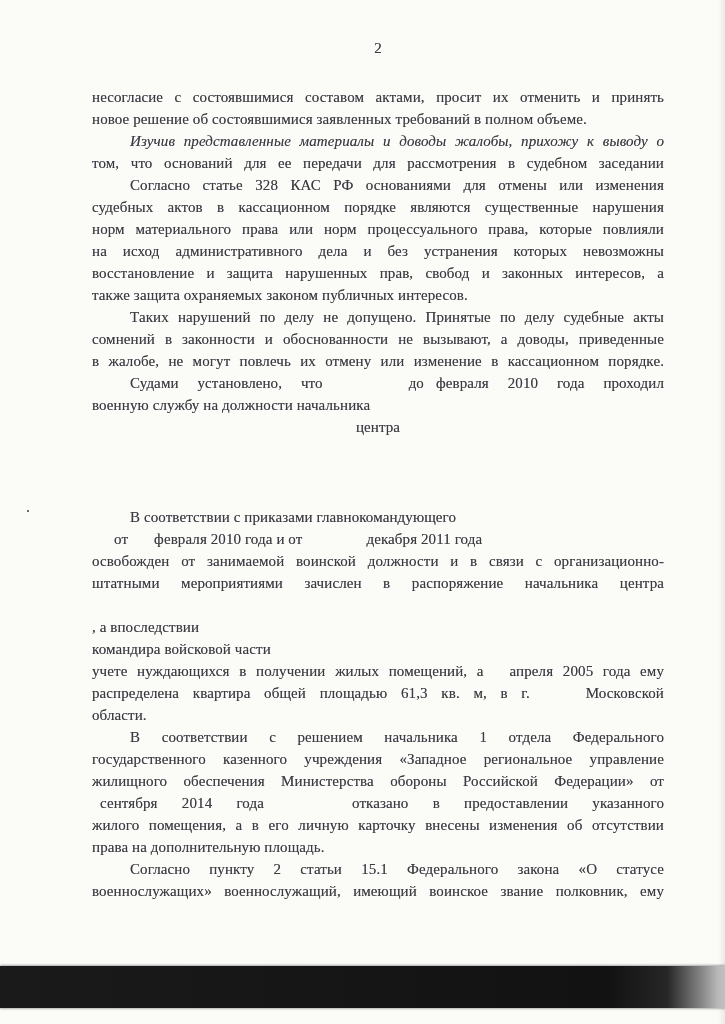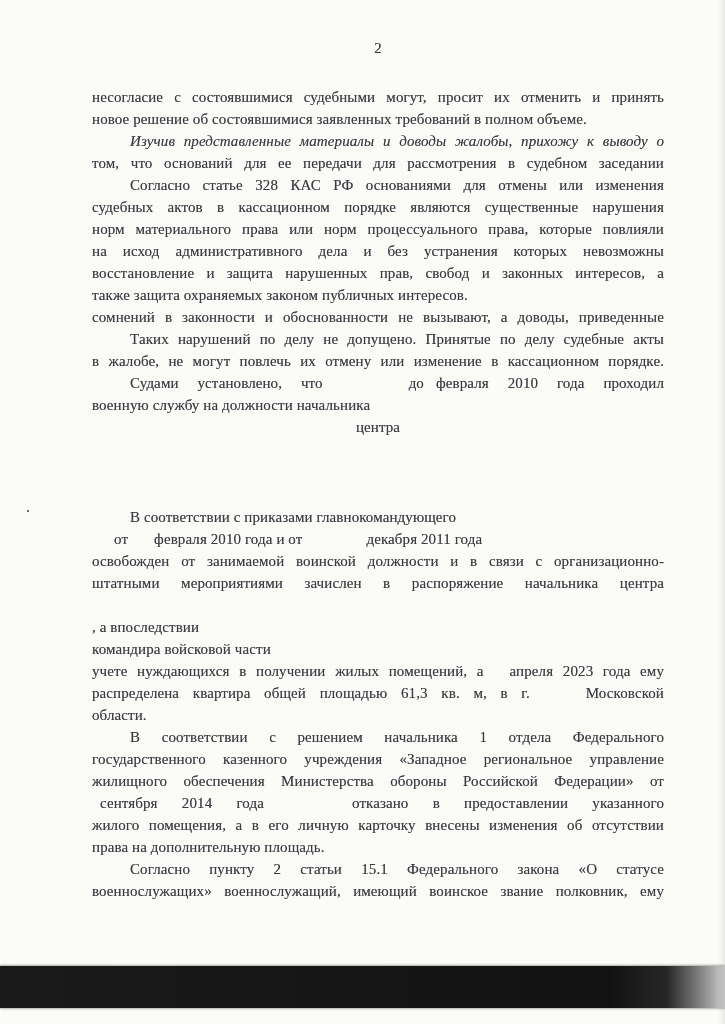--- a/index.html
+++ b/index.html
@@ -65,45 +65,45 @@
     background:linear-gradient(270deg,rgba(0,0,0,.07),rgba(0,0,0,0));
     pointer-events:none;
   }
 </style>
 </head>
 <body>
 
 <div class="page">
   <div class="page-number">2</div>
   <div class="text-block">
-      <div class="line justify"><span>несогласие с состоявшимися судебными могут, просит их отменить и принять</span></div>
+      <div class="line justify"><span>несогласие с состоявшимися составом актами, просит их отменить и принять</span></div>
       <div class="line left"><span>новое решение об состоявшимися заявленных требований в полном объеме.</span></div>
       <div class="line justify" style="padding-left: 38px; font-style: italic;"><span>Изучив представленные материалы и доводы жалобы, прихожу к выводу о</span></div>
       <div class="line justify"><span>том, что оснований для ее передачи для рассмотрения в судебном заседании</span></div>
       <div class="line justify" style="padding-left: 38px;"><span>Согласно статье 328 КАС РФ основаниями для отмены или изменения</span></div>
       <div class="line justify"><span>судебных актов в кассационном порядке являются существенные нарушения</span></div>
       <div class="line justify"><span>норм материального права или норм процессуального права, которые повлияли</span></div>
       <div class="line justify"><span>на исход административного дела и без устранения которых невозможны</span></div>
       <div class="line justify"><span>восстановление и защита нарушенных прав, свобод и законных интересов, а</span></div>
       <div class="line left"><span>также защита охраняемых законом публичных интересов.</span></div>
+      <div class="line justify" style="padding-left: 38px;"><span>Таких нарушений по делу не допущено. Принятые по делу судебные акты</span></div>
       <div class="line justify"><span>сомнений в законности и обоснованности не вызывают, а доводы, приведенные</span></div>
-      <div class="line justify" style="padding-left: 38px;"><span>Таких нарушений по делу не допущено. Принятые по делу судебные акты</span></div>
       <div class="line justify"><span>в жалобе, не могут повлечь их отмену или изменение в кассационном порядке.</span></div>
       <div class="line justify" style="padding-left: 38px;"><span>Судами установлено, что</span><span class="gap" style="width: 86px;"></span><span>до</span><span class="gap" style="width: 12px;"></span><span>февраля 2010 года проходил</span></div>
       <div class="line left"><span>военную службу на должности начальника</span></div>
       <div class="line center"><span>центра</span></div>
       <div class="blank" style="height: 68px;"></div>
       <div class="line left" style="padding-left: 38px;"><span>В соответствии с приказами главнокомандующего</span></div>
       <div class="line left" style="padding-left: 22px;"><span>от</span><span class="gap" style="width: 26px;"></span><span>февраля 2010 года и от</span><span class="gap" style="width: 64px;"></span><span>декабря 2011 года</span></div>
       <div class="line justify"><span>освобожден от занимаемой воинской должности и в связи с организационно-</span></div>
       <div class="line justify"><span>штатными мероприятиями зачислен в распоряжение начальника центра</span></div>
       <div class="blank" style="height: 22px;"></div>
       <div class="line right"><span>, а впоследствии</span></div>
       <div class="line left"><span>командира войсковой части</span></div>
-      <div class="line justify"><span>учете нуждающихся в получении жилых помещений, а</span><span class="gap" style="width: 26px;"></span><span>апреля 2023 года ему</span></div>
+      <div class="line justify"><span>учете нуждающихся в получении жилых помещений, а</span><span class="gap" style="width: 26px;"></span><span>апреля 2005 года ему</span></div>
       <div class="line justify"><span>распределена квартира общей площадью 61,3 кв. м, в г.</span><span class="gap" style="width: 56px;"></span><span>Московской</span></div>
       <div class="line left"><span>области.</span></div>
       <div class="line justify" style="padding-left: 38px;"><span>В соответствии с решением начальника 1 отдела Федерального</span></div>
       <div class="line justify"><span>государственного казенного учреждения «Западное региональное управление</span></div>
       <div class="line justify"><span>жилищного обеспечения Министерства обороны Российской Федерации» от</span></div>
       <div class="line justify" style="padding-left: 8px;"><span>сентября 2014 года</span><span class="gap" style="width: 88px;"></span><span>отказано в предоставлении указанного</span></div>
       <div class="line justify"><span>жилого помещения, а в его личную карточку внесены изменения об отсутствии</span></div>
       <div class="line left"><span>права на дополнительную площадь.</span></div>
       <div class="line justify" style="padding-left: 38px;"><span>Согласно пункту 2 статьи 15.1 Федерального закона «О статусе</span></div>
       <div class="line justify"><span>военнослужащих» военнослужащий, имеющий воинское звание полковник, ему</span></div>

